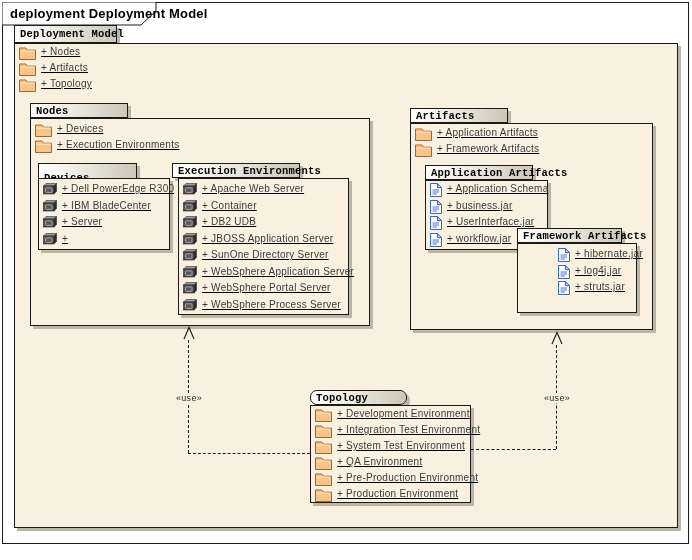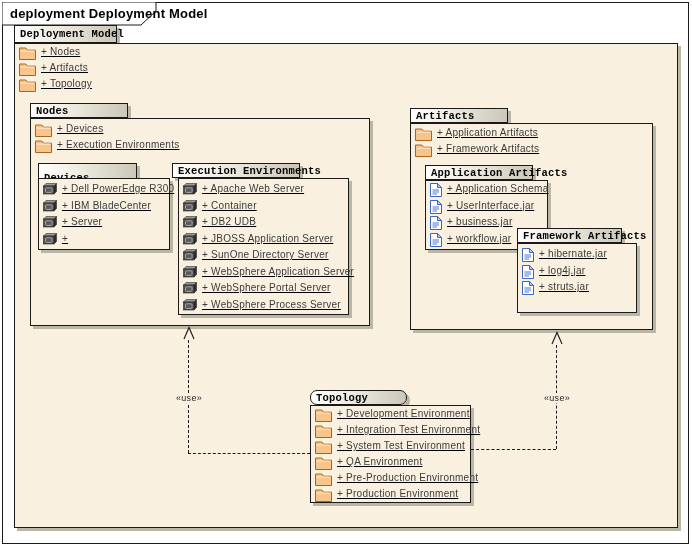--- a/index.html
+++ b/index.html
@@ -215,40 +215,40 @@
     <div class="row h165">
       <svg class="icon" width="12" height="14">
           <use href="#sym-doc"></use>
         </svg>
       <span class="rlabel">+ Application Schema</span>
     </div>
     <div class="row h165">
       <svg class="icon" width="12" height="14">
           <use href="#sym-doc"></use>
         </svg>
+      <span class="rlabel">+ business.jar</span>
+    </div>
+    <div class="row h165">
+      <svg class="icon" width="12" height="14">
+          <use href="#sym-doc"></use>
+        </svg>
       <span class="rlabel">+ UserInterface.jar</span>
-    </div>
-    <div class="row h165">
-      <svg class="icon" width="12" height="14">
-          <use href="#sym-doc"></use>
-        </svg>
-      <span class="rlabel">+ business.jar</span>
     </div>
     <div class="row h165">
       <svg class="icon" width="12" height="14">
           <use href="#sym-doc"></use>
         </svg>
       <span class="rlabel">+ workflow.jar</span>
     </div>
   </div>
 
   <div class="pkg-tab" style="left:517px;top:228px;width:105px;height:15px;">
     <span>Framework Artifacts</span>
   </div>
-  <div class="pkg-body pt4" style="left:517px;top:243px;width:120px;height:70px;">
+  <div class="pkg-body pt4" style="left:517px;top:243px;width:120px;height:70px;padding-left:36px;">
     <div class="row h165">
       <svg class="icon" width="12" height="14">
           <use href="#sym-doc"></use>
         </svg>
       <span class="rlabel">+ hibernate.jar</span>
     </div>
     <div class="row h165">
       <svg class="icon" width="12" height="14">
           <use href="#sym-doc"></use>
         </svg>

